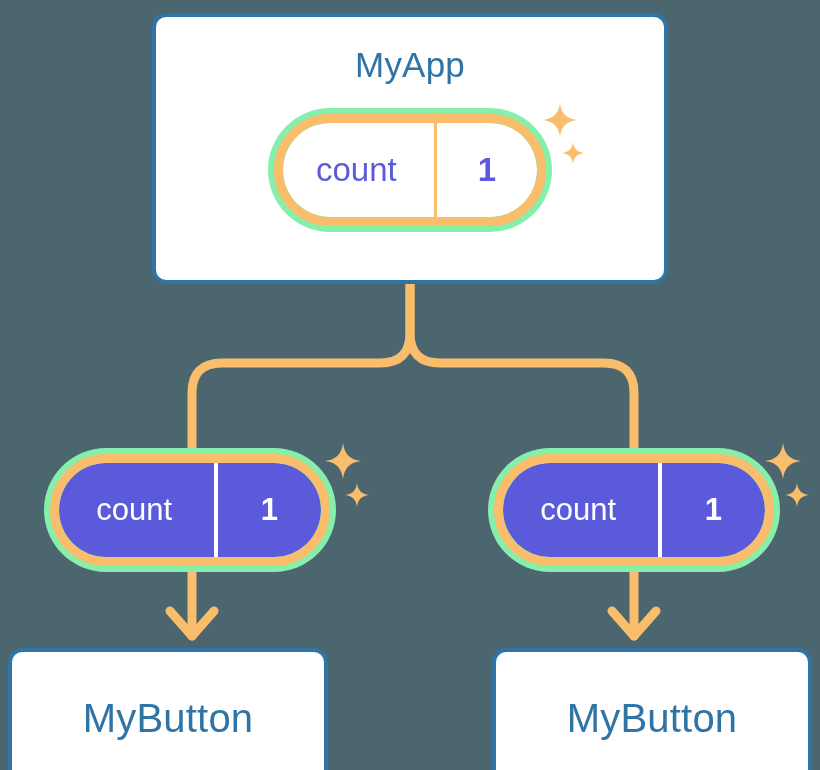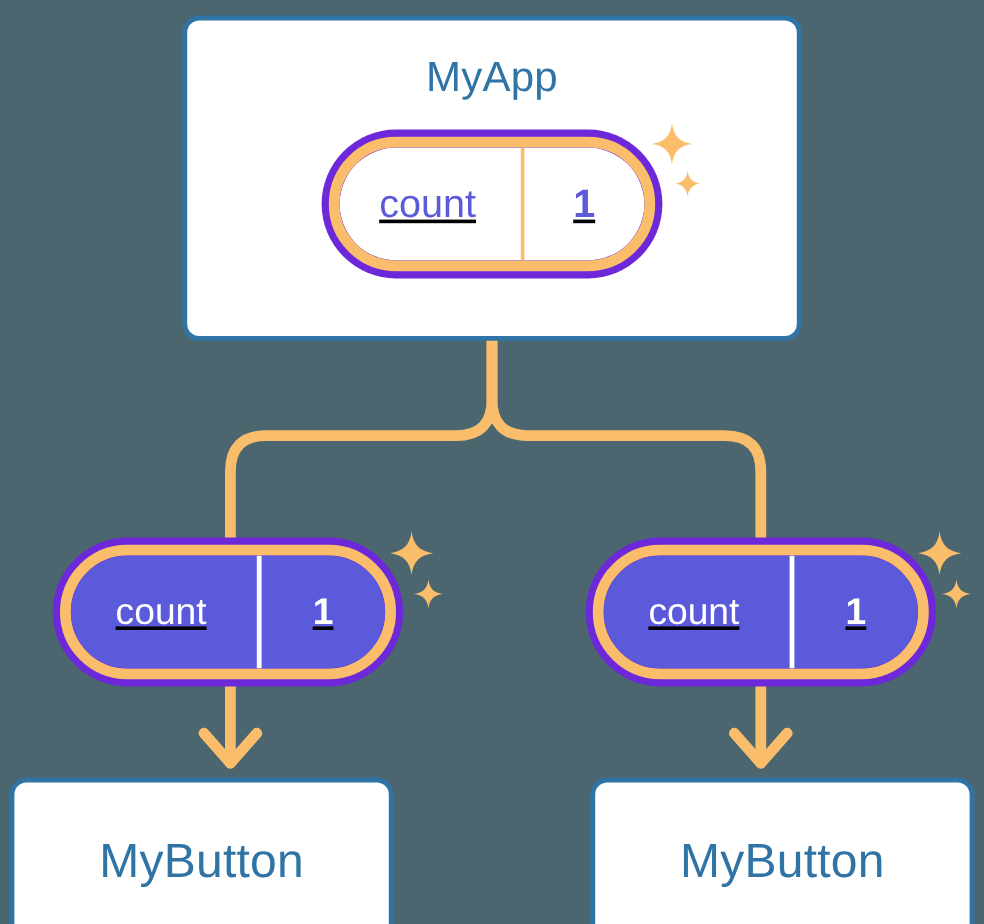--- a/index.html
+++ b/index.html
@@ -63,24 +63,23 @@
     padding-top: 0;
   }
   #card-button-left  { left: 8px;   top: 648px; width: 320px; }
   #card-button-right { left: 492px; top: 648px; width: 320px; }
 
   
   .pill {
     position: absolute;
     box-sizing: border-box;
     border-radius: 999px;
-    background: #6d28d9;                
+    background: #86efac;                
     padding: 6px;
     display: flex;
-    text-decoration: underline;
   }
   .pill-ring {
     flex: 1 1 auto;
     box-sizing: border-box;
     border-radius: 999px;
     border: 9px solid #f9bd6b;          
     display: flex;
     overflow: hidden;
   }
   .pill-body {

